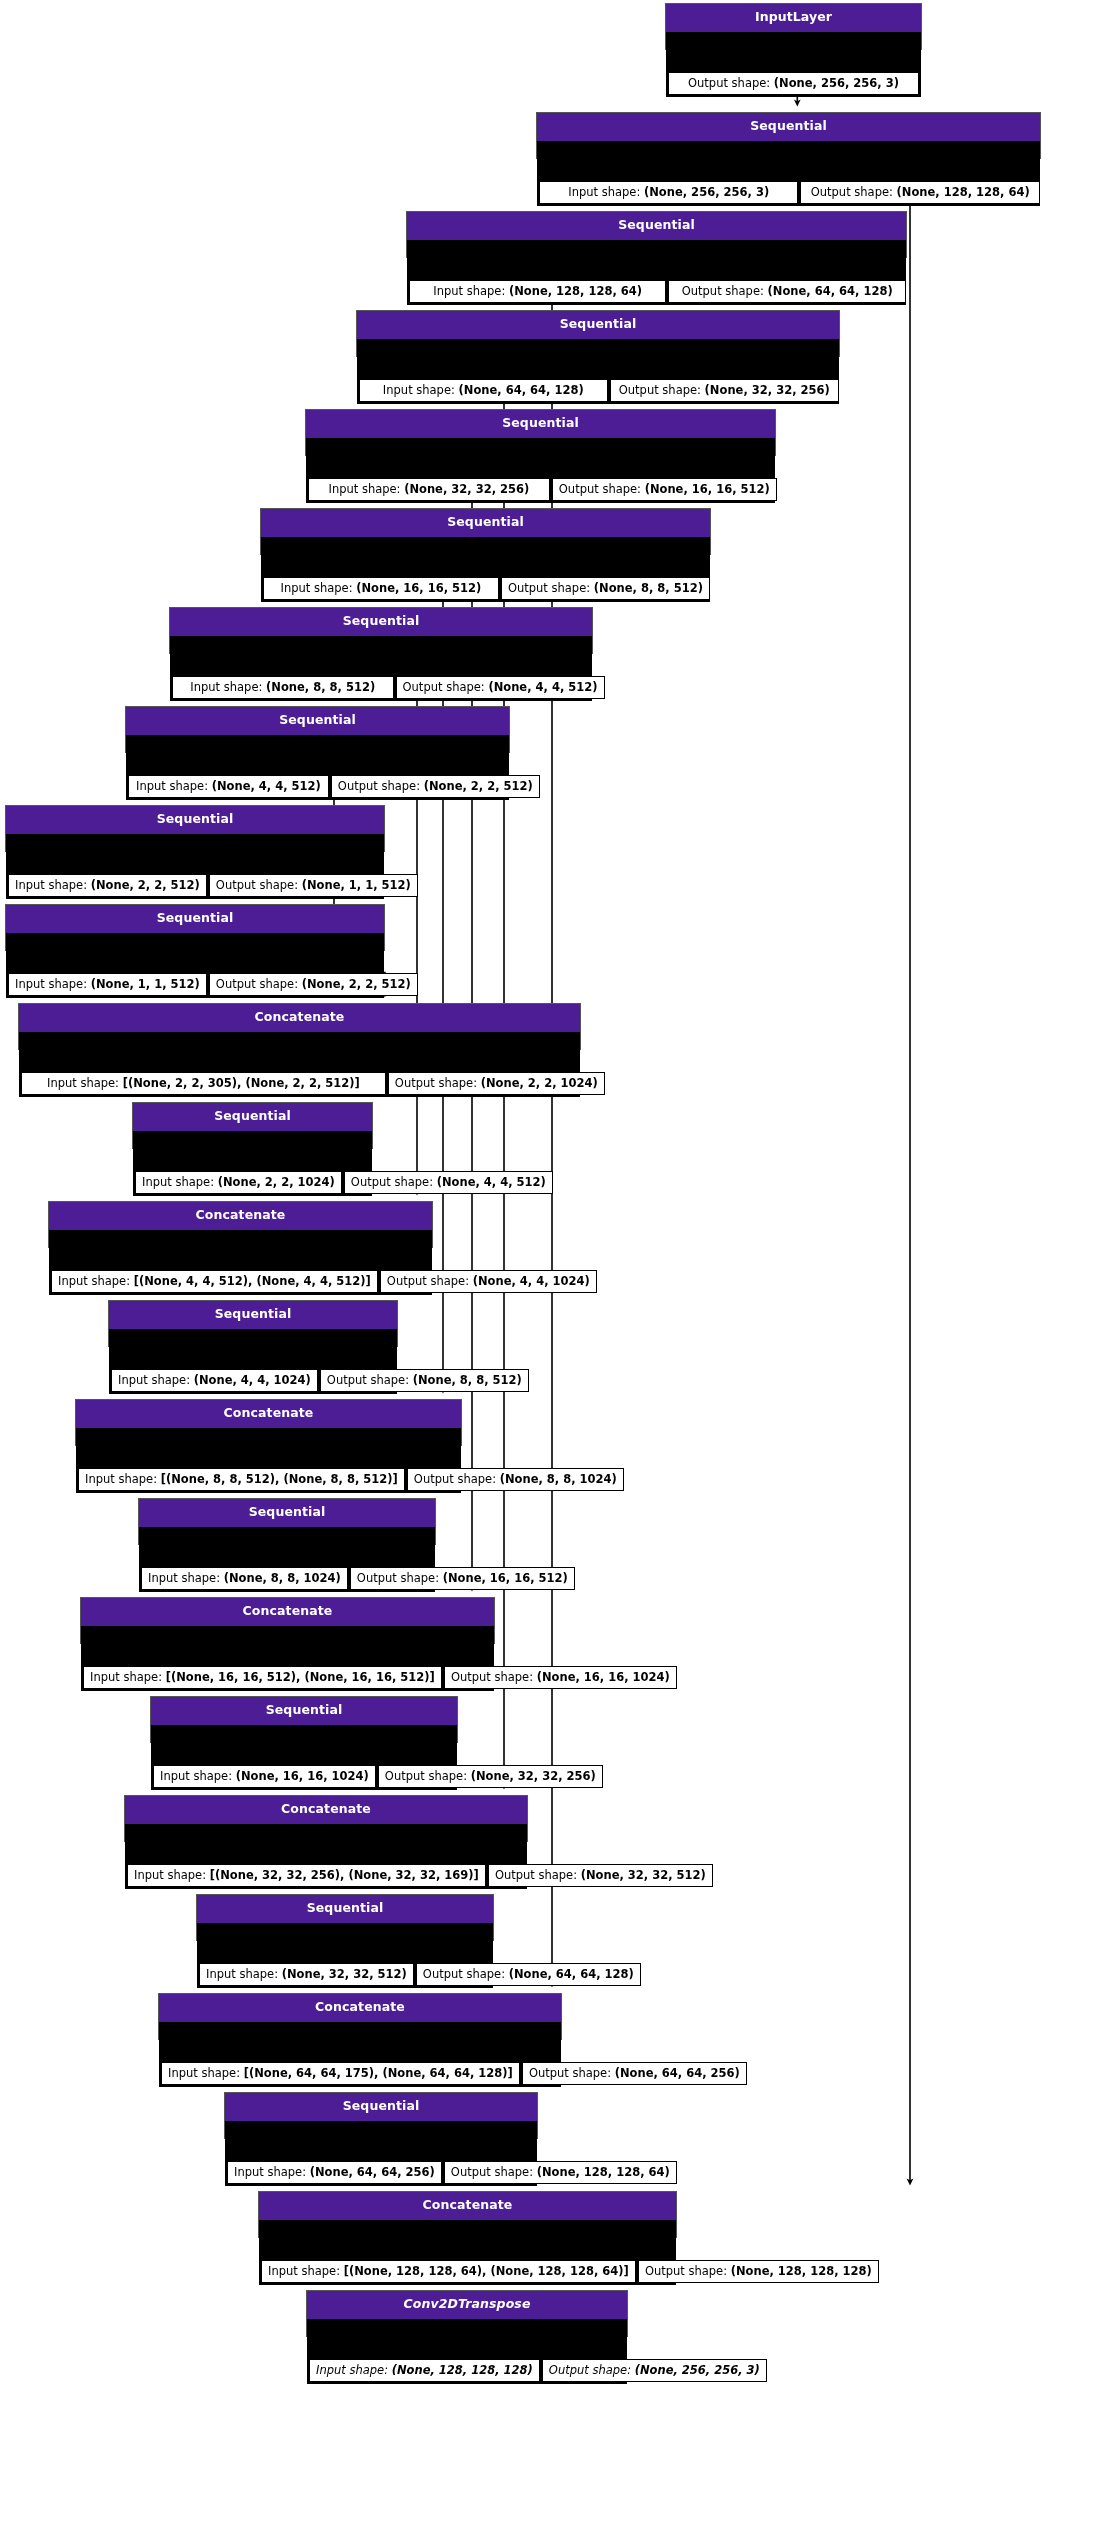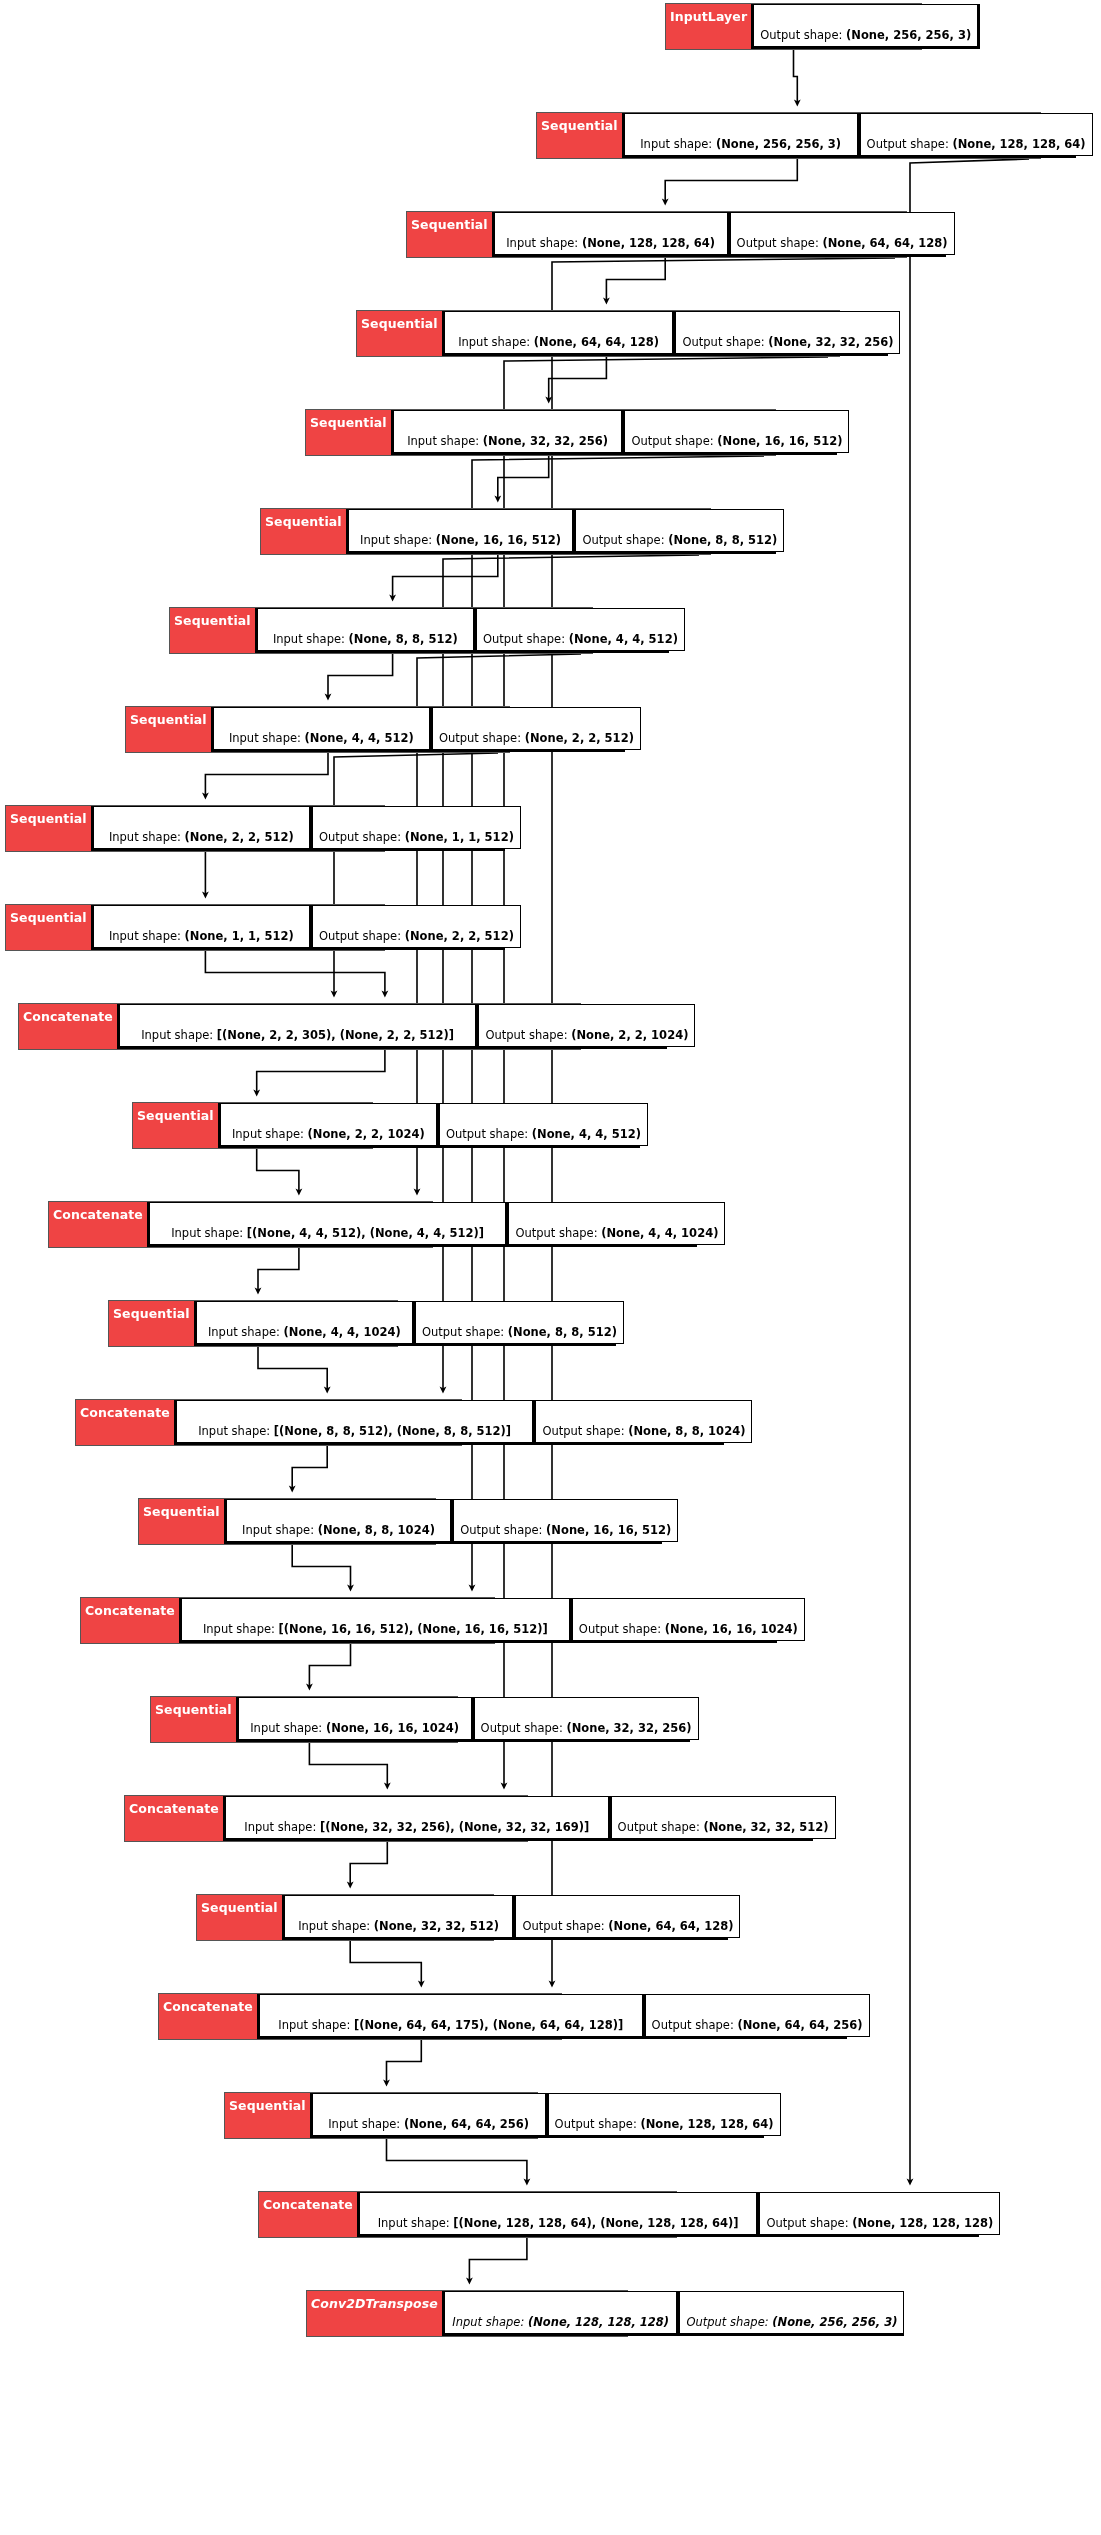--- a/index.html
+++ b/index.html
@@ -22,23 +22,23 @@
     left: 0;
     top: 0;
     width: 1101px;
     height: 2535px;
     pointer-events: none;
   }
   .node {
     position: absolute;
     box-sizing: border-box;
     border: 1px solid #555555;
-    background: #ef4444;
+    background: #4c1d95;
     display: flex;
-    flex-direction: row;
+    flex-direction: column;
     z-index: 2;
   }
   .node-title {
     color: #ffffff;
     font-weight: bold;
     font-size: 12.5px;
     text-align: center;
     line-height: 1;
     padding: 7px 4px 8px 4px;
     white-space: nowrap;
@@ -57,20 +57,21 @@
     border: 1px solid #000000;
     font-size: 11.5px;
     line-height: 1;
     display: flex;
     align-items: flex-end;
     justify-content: center;
     white-space: nowrap;
     padding: 5px 6px;
     flex: 1 1 auto;
     box-sizing: border-box;
+    margin-top: 40px;
   }
   .shape-cell + .shape-cell {
     margin-left: 2px;
   }
   .shape-cell .lbl { font-weight: normal; }
   .shape-cell .val { font-weight: bold; }
   .node.single .node-body .shape-cell { flex: 1 1 100%; }
 </style>
 </head>
 <body>

